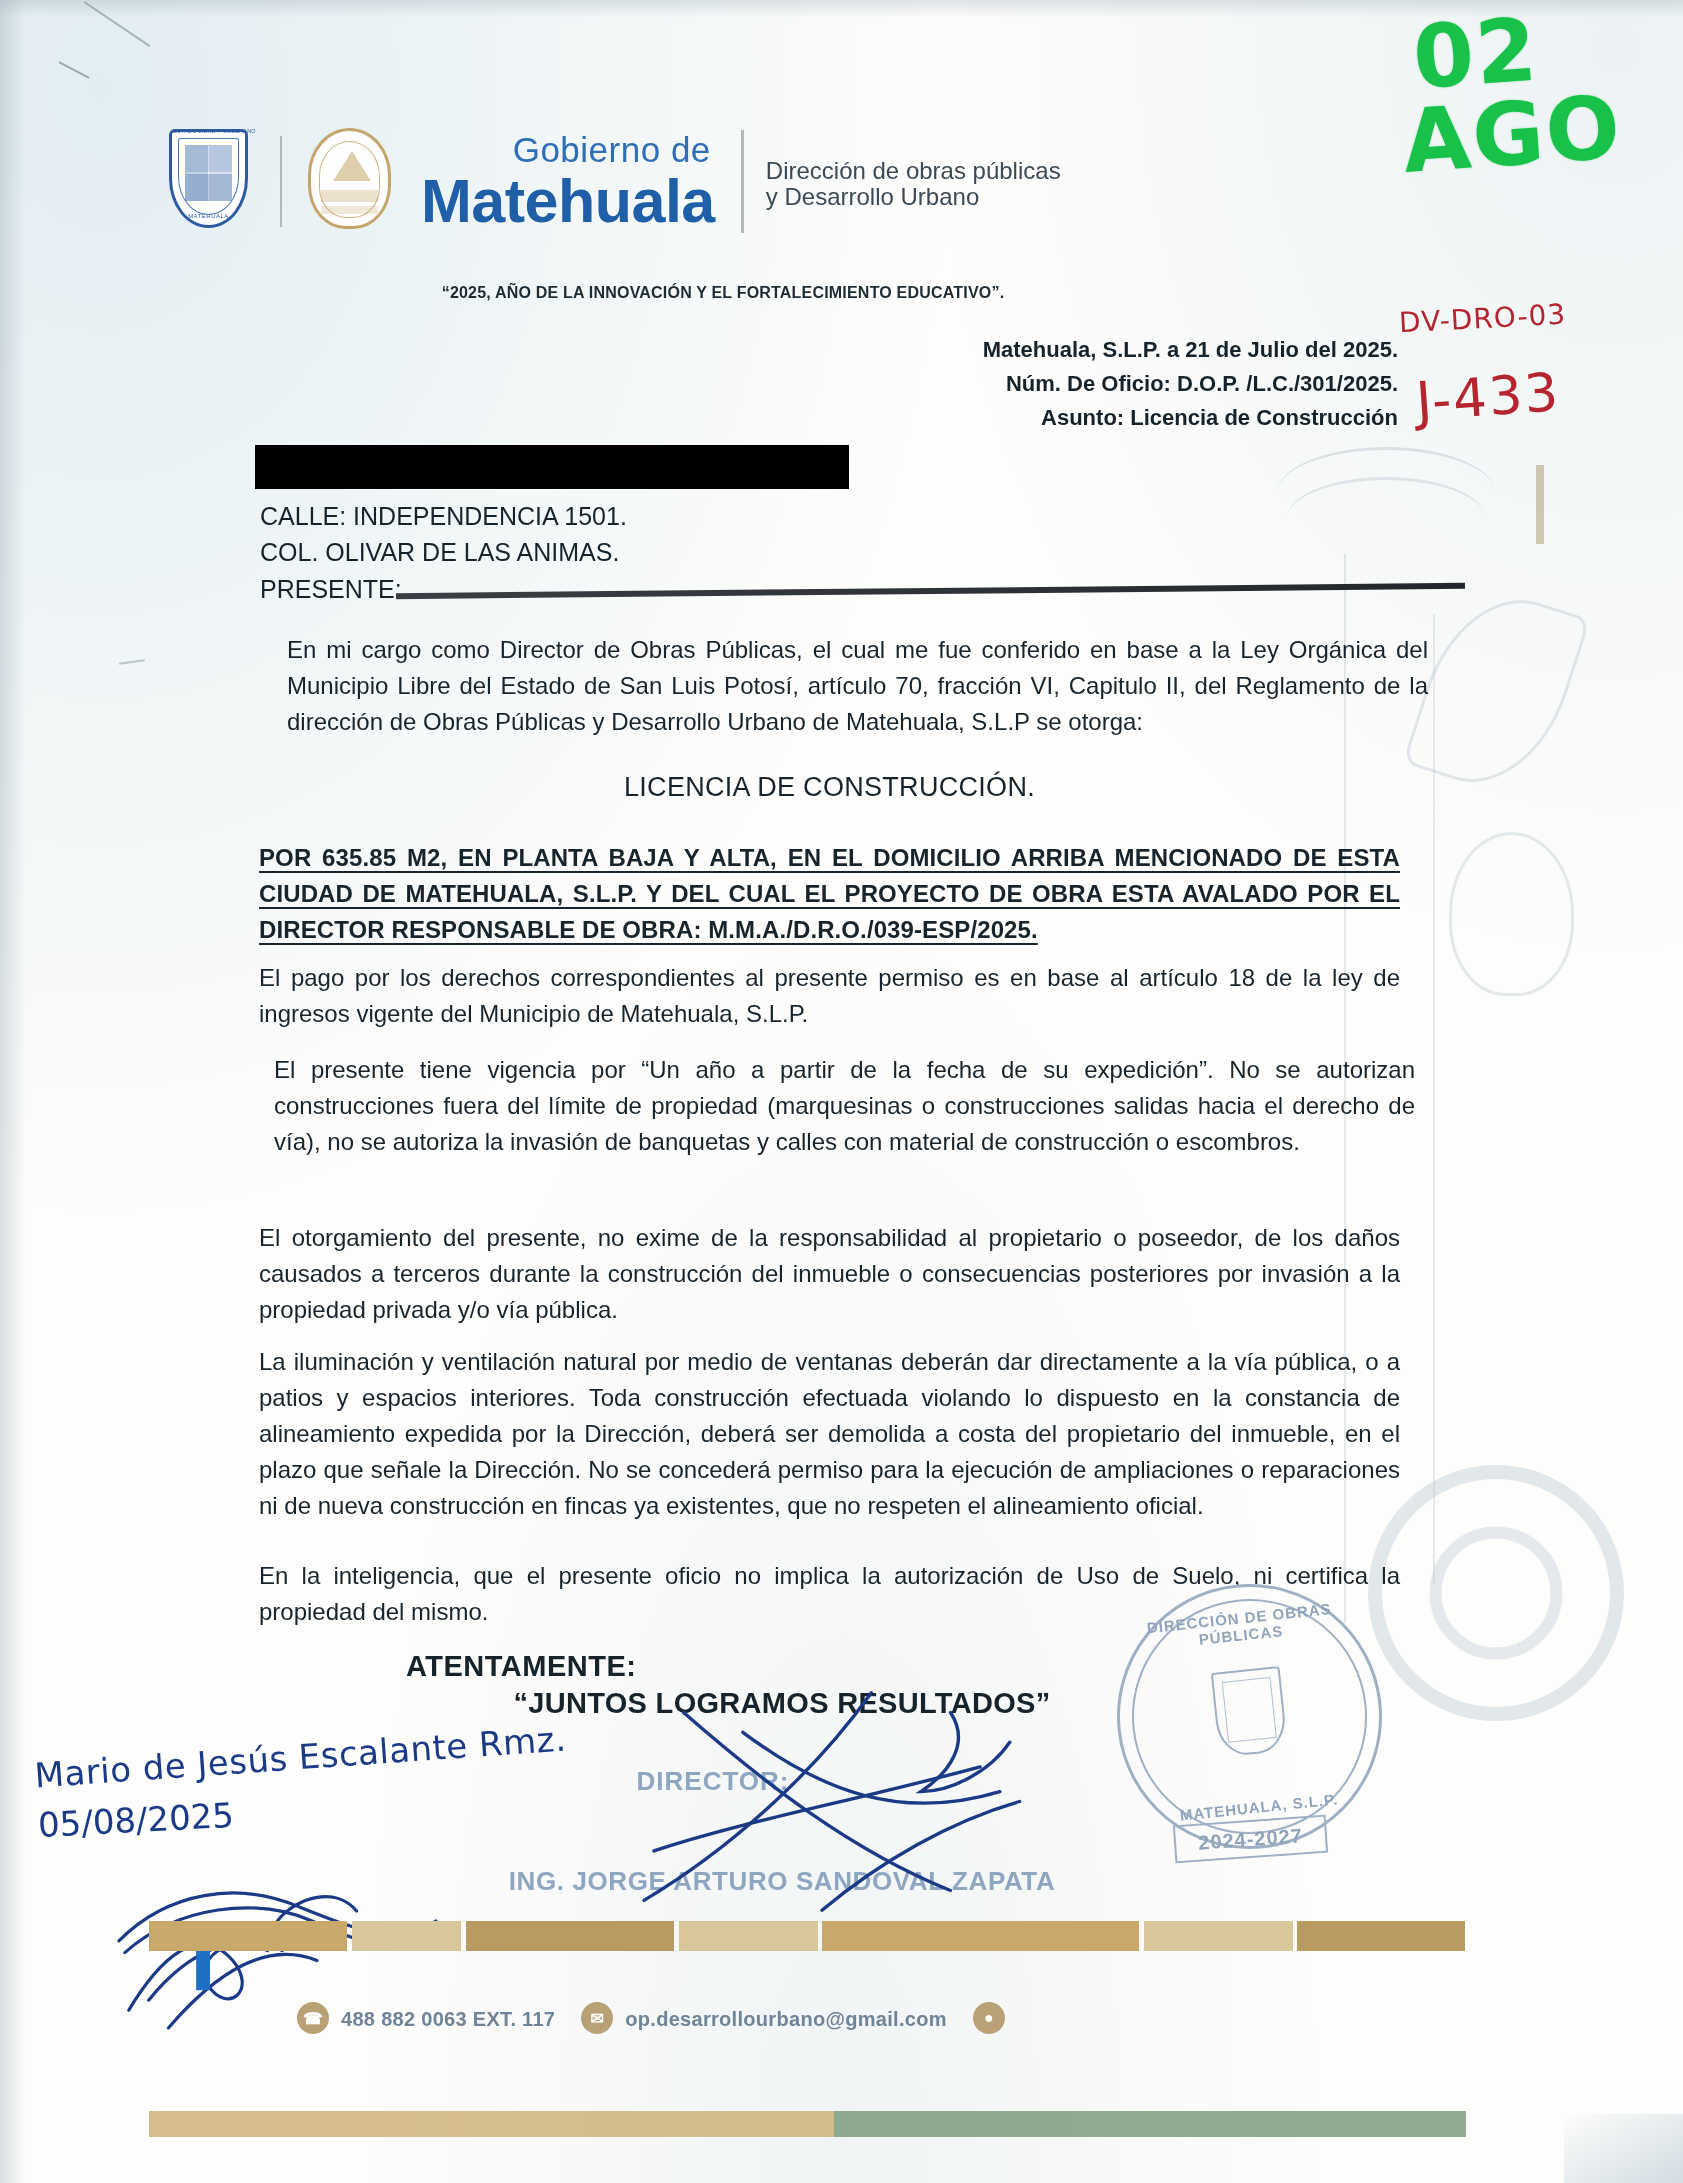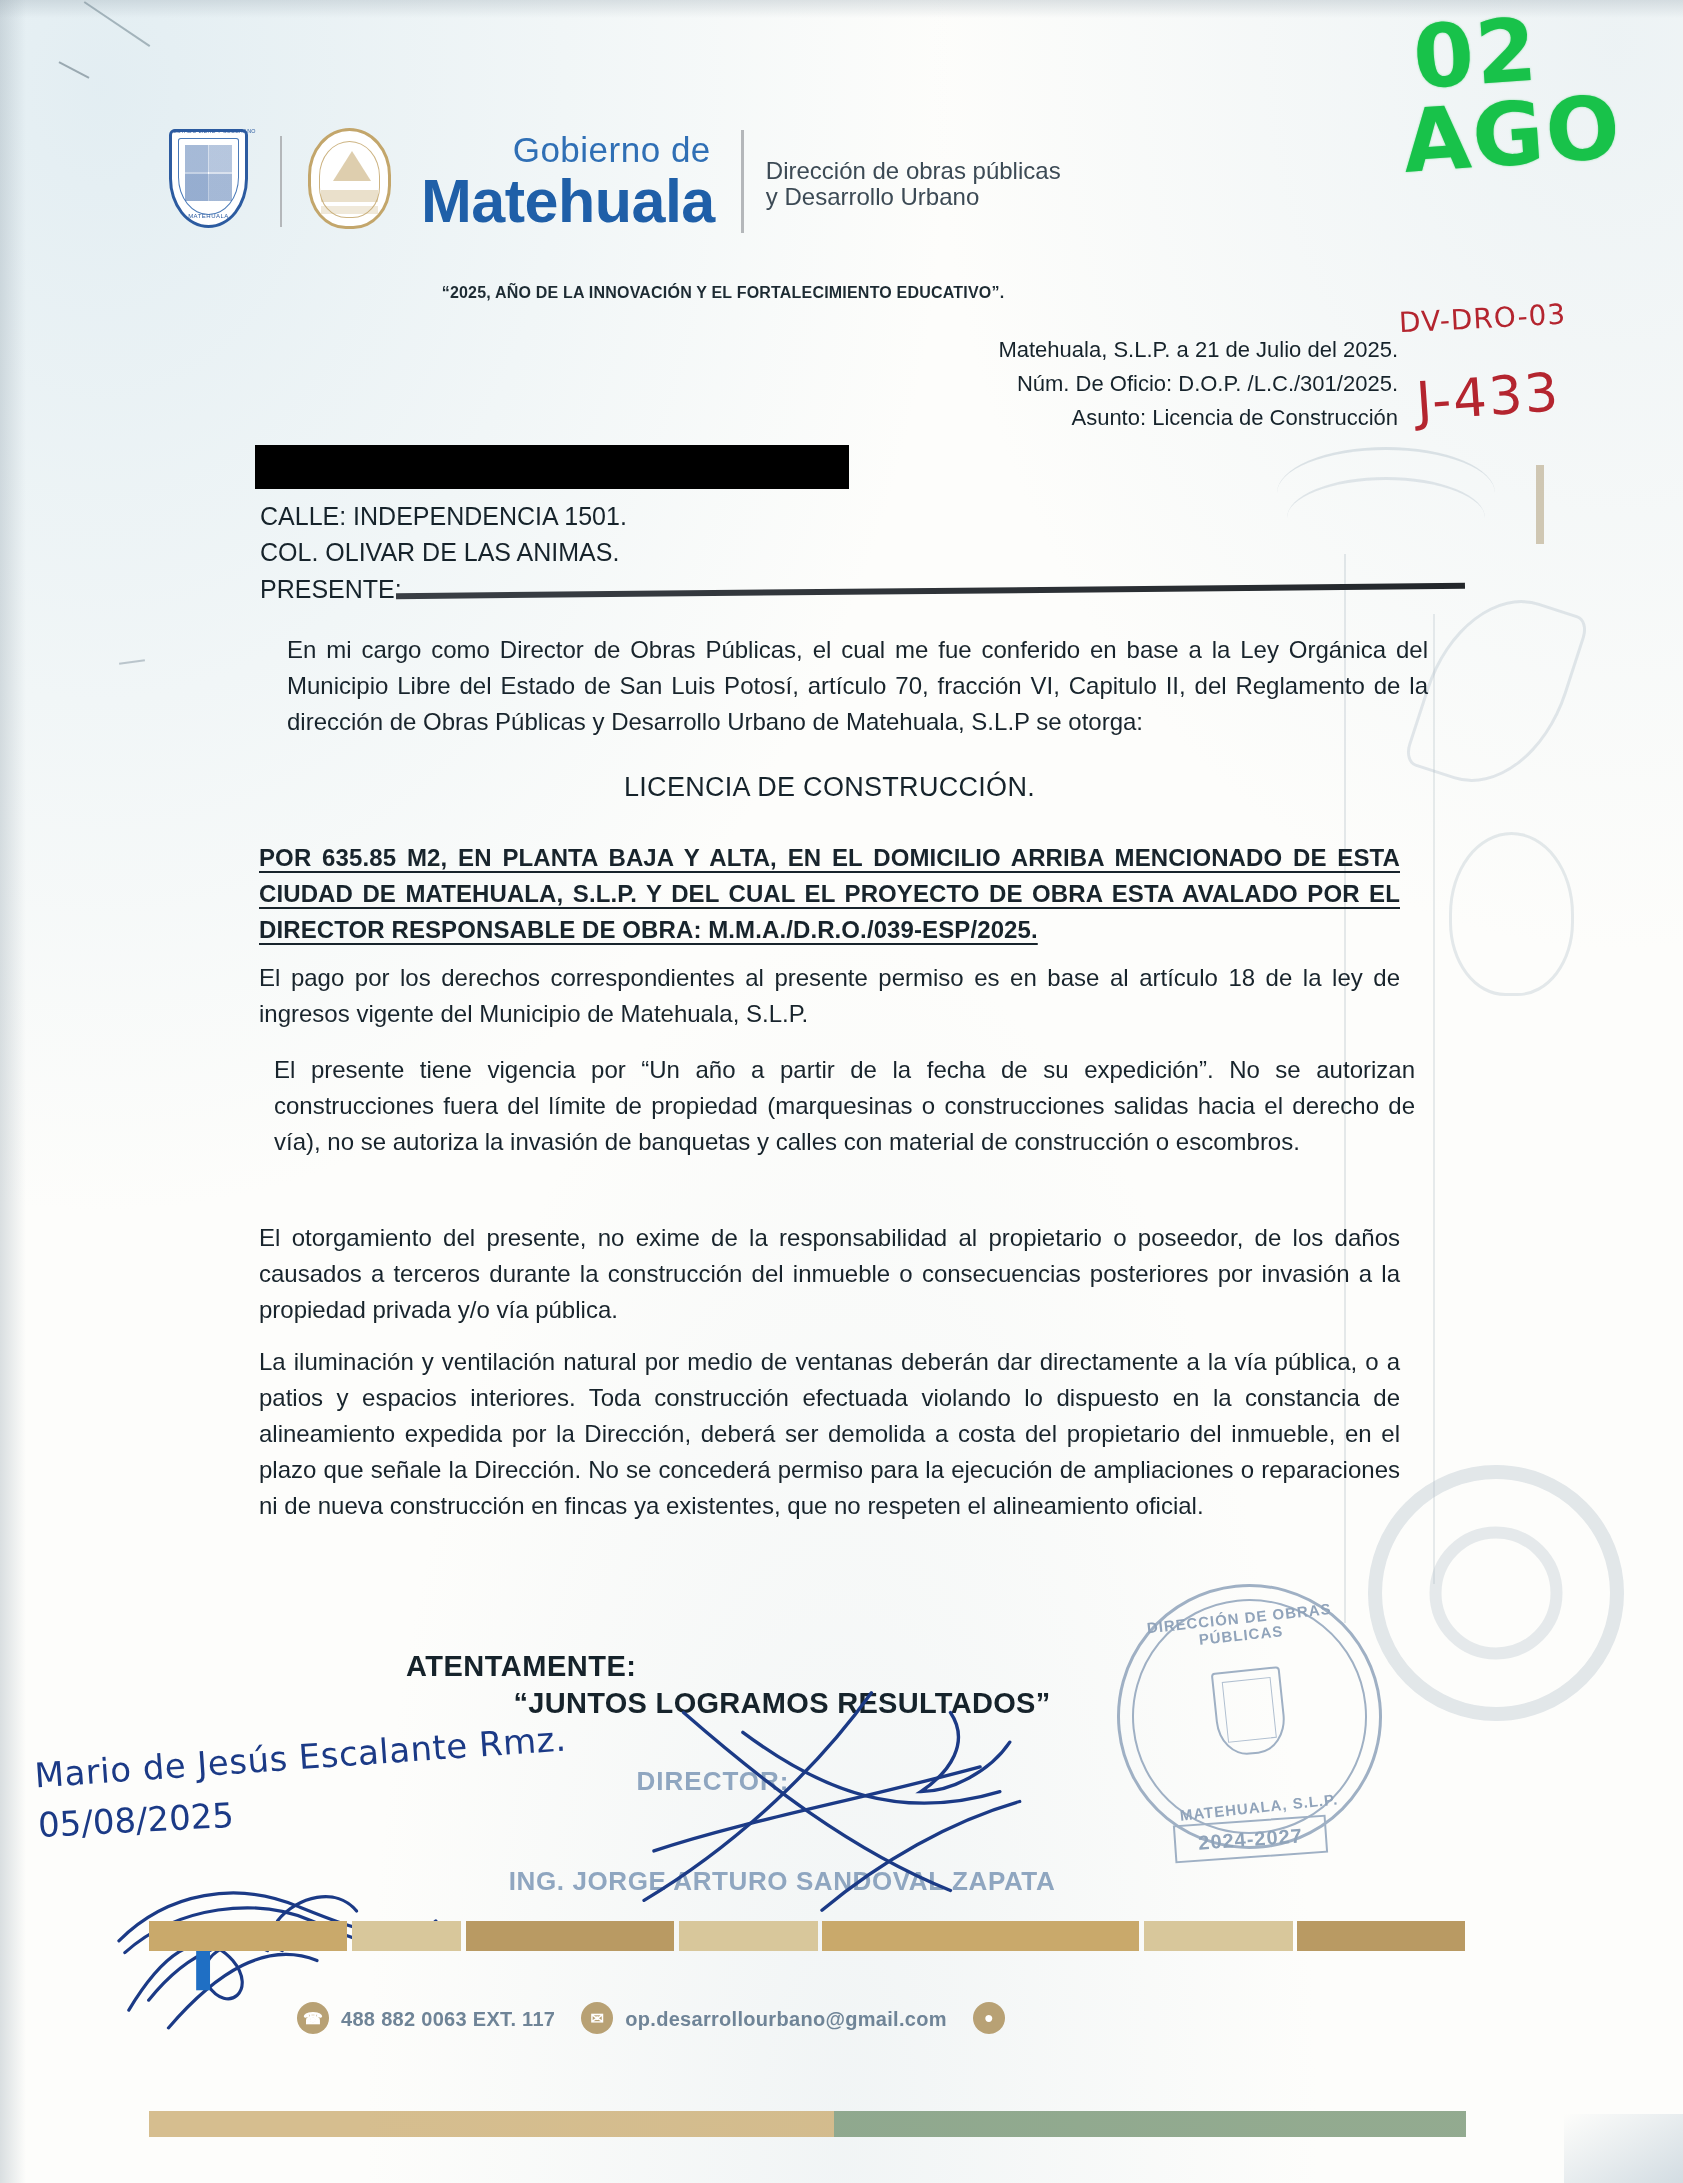--- a/index.html
+++ b/index.html
@@ -275,21 +275,21 @@
     font-size: 16px;
     font-weight: bold;
     color: #1d2b33;
     letter-spacing: 0.2px;
   }
   .meta {
     position: absolute;
     right: 285px; top: 333px;
     text-align: right;
     font-size: 22px;
-    font-weight: normal;
+    font-weight: bold;
     line-height: 1.55;
     color: #16232b;
   }
   .redaction {
     position: absolute;
     left: 255px; top: 445px;
     width: 594px; height: 44px;
     background: #000;
   }
   .addr {
@@ -632,20 +632,21 @@
   <div class="para p-main">POR 635.85 M2, EN PLANTA BAJA Y ALTA, EN EL DOMICILIO ARRIBA MENCIONADO DE ESTA CIUDAD DE MATEHUALA, S.L.P. Y DEL CUAL EL PROYECTO DE OBRA ESTA AVALADO POR EL DIRECTOR RESPONSABLE DE OBRA: M.M.A./D.R.O./039-ESP/2025.</div>
 
   <div class="para p-pago">El pago por los derechos correspondientes al presente permiso es en base al artículo 18 de la ley de ingresos vigente del Municipio de Matehuala, S.L.P.</div>
 
   <div class="para p-vigencia">El presente tiene vigencia por “Un año a partir de la fecha de su expedición”. No se autorizan construcciones fuera del límite de propiedad (marquesinas o construcciones salidas hacia el derecho de vía), no se autoriza la invasión de banquetas y calles con material de construcción o escombros.</div>
 
   <div class="para p-otorg">El otorgamiento del presente, no exime de la responsabilidad al propietario o poseedor, de los daños causados a terceros durante la construcción del inmueble o consecuencias posteriores por invasión a la propiedad privada y/o vía pública.</div>
 
   <div class="para p-ilum">La iluminación y ventilación natural por     medio de ventanas deberán dar directamente a la vía pública, o a patios y espacios interiores.  Toda construcción efectuada violando lo dispuesto en la constancia de alineamiento expedida por la Dirección, deberá ser demolida a costa del propietario del inmueble, en el plazo que señale la   Dirección.  No se concederá permiso para la ejecución de ampliaciones o reparaciones ni de nueva construcción en fincas ya existentes, que no respeten el alineamiento oficial.</div>
 
+  <div class="para p-intel">En la inteligencia, que el presente oficio no implica la autorización de Uso de Suelo, ni certifica la propiedad del mismo.</div>
 
   <div class="atentamente">ATENTAMENTE:</div>
   <div class="juntos">“JUNTOS LOGRAMOS RESULTADOS”</div>
   <div class="director-label">DIRECTOR:</div>
   <div class="director-name">ING. JORGE ARTURO SANDOVAL ZAPATA</div>
 
   <div class="stamp">
     <div class="ring2"></div>
     <div class="arc-top">DIRECCIÓN DE OBRAS PÚBLICAS</div>
     <div class="mini-shield"></div>

